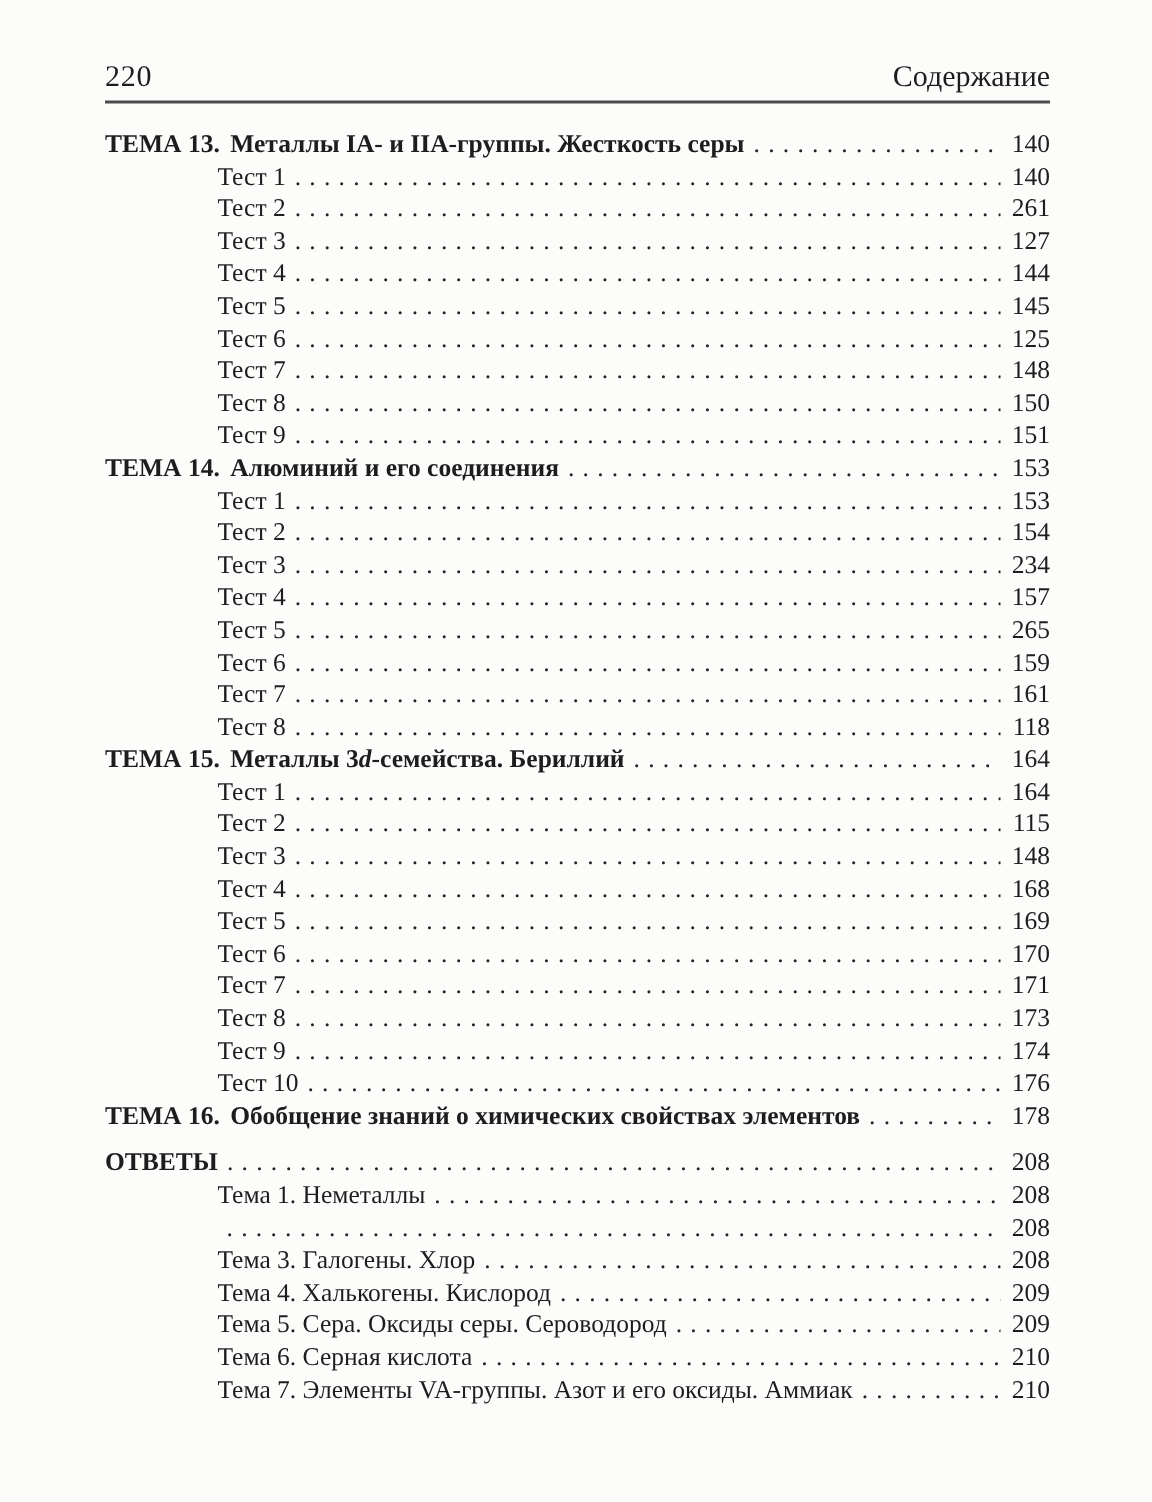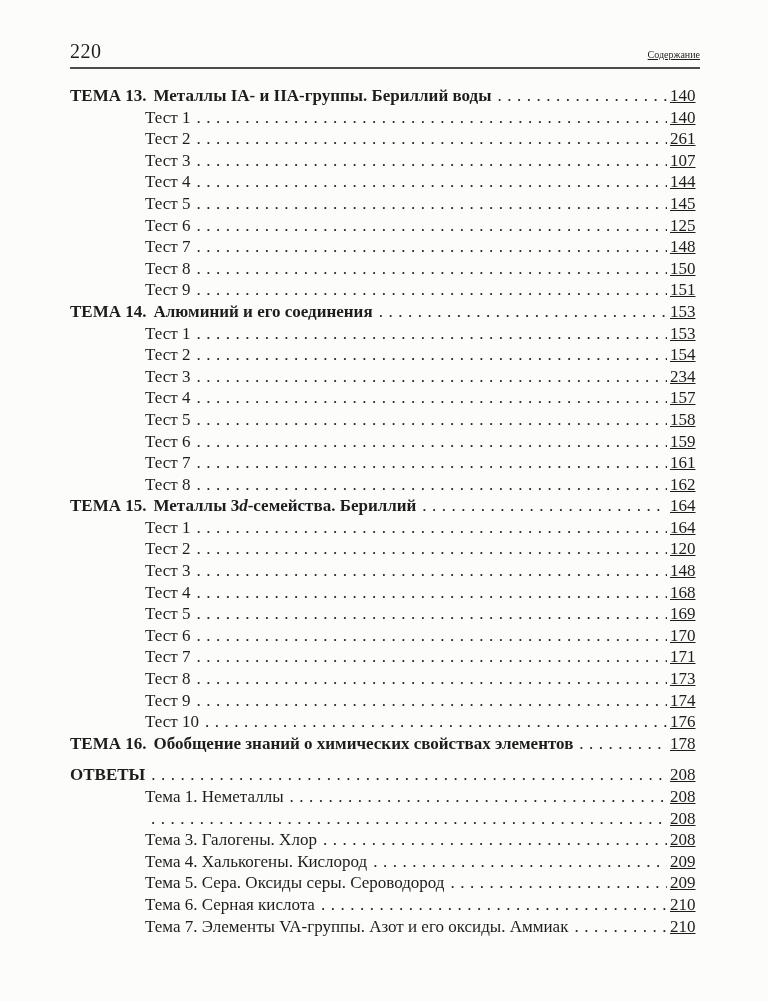--- a/index.html
+++ b/index.html
@@ -25,22 +25,21 @@
     justify-content: space-between;
     align-items: baseline;
     border-bottom: 2px solid #4c4c4c;
     padding-bottom: 4px;
   }
   .page-header .pageno {
     font-size: 20px;
     letter-spacing: 0.5px;
   }
   .page-header .running {
-    font-size: 10px;
-    text-decoration: underline;
+    font-size: 20px;
   }
   .toc {
     margin-top: 16px;
   }
   .row {
     display: flex;
     align-items: baseline;
     line-height: 21.6px;
     font-size: 17px;
   }
@@ -68,54 +67,53 @@
     white-space: nowrap;
     margin: 0 3px 0 6px;
     min-width: 8px;
   }
   .dots::before {
     content: "........................................................................................................................";
     letter-spacing: 5.5px;
     color: #222;
   }
   .pagenum {
-    text-align: left;
+    text-align: right;
     min-width: 30px;
     white-space: nowrap;
-    text-decoration: underline;
   }
 </style>
 </head>
 <body>
 
 <div class="page">
   <div class="page-header">
     <span class="pageno">220</span>
     <span class="running">Содержание</span>
   </div>
   <div class="toc">
       <div class="row theme">
-        <span class="entry-text"><span class="label">ТЕМА 13.</span><span class="title">Металлы IA- и IIA-группы. Бериллий воды</span></span>
+        <span class="entry-text"><span class="label">ТЕМА 13.</span><span class="title">Металлы IA- и IIA-группы. Жесткость серы</span></span>
         <span class="dots"></span>
         <span class="pagenum">140</span>
       </div>
       <div class="row sub">
         <span class="entry-text"><span class="title">Тест 1</span></span>
         <span class="dots"></span>
         <span class="pagenum">140</span>
       </div>
       <div class="row sub">
         <span class="entry-text"><span class="title">Тест 2</span></span>
         <span class="dots"></span>
         <span class="pagenum">261</span>
       </div>
       <div class="row sub">
         <span class="entry-text"><span class="title">Тест 3</span></span>
         <span class="dots"></span>
-        <span class="pagenum">107</span>
+        <span class="pagenum">127</span>
       </div>
       <div class="row sub">
         <span class="entry-text"><span class="title">Тест 4</span></span>
         <span class="dots"></span>
         <span class="pagenum">144</span>
       </div>
       <div class="row sub">
         <span class="entry-text"><span class="title">Тест 5</span></span>
         <span class="dots"></span>
         <span class="pagenum">145</span>
@@ -161,51 +159,51 @@
         <span class="pagenum">234</span>
       </div>
       <div class="row sub">
         <span class="entry-text"><span class="title">Тест 4</span></span>
         <span class="dots"></span>
         <span class="pagenum">157</span>
       </div>
       <div class="row sub">
         <span class="entry-text"><span class="title">Тест 5</span></span>
         <span class="dots"></span>
-        <span class="pagenum">158</span>
+        <span class="pagenum">265</span>
       </div>
       <div class="row sub">
         <span class="entry-text"><span class="title">Тест 6</span></span>
         <span class="dots"></span>
         <span class="pagenum">159</span>
       </div>
       <div class="row sub">
         <span class="entry-text"><span class="title">Тест 7</span></span>
         <span class="dots"></span>
         <span class="pagenum">161</span>
       </div>
       <div class="row sub">
         <span class="entry-text"><span class="title">Тест 8</span></span>
         <span class="dots"></span>
-        <span class="pagenum">162</span>
+        <span class="pagenum">118</span>
       </div>
       <div class="row theme">
         <span class="entry-text"><span class="label">ТЕМА 15.</span><span class="title"><span>Металлы 3</span><span class="em">d</span><span>-семейства. Бериллий</span></span></span>
         <span class="dots"></span>
         <span class="pagenum">164</span>
       </div>
       <div class="row sub">
         <span class="entry-text"><span class="title">Тест 1</span></span>
         <span class="dots"></span>
         <span class="pagenum">164</span>
       </div>
       <div class="row sub">
         <span class="entry-text"><span class="title">Тест 2</span></span>
         <span class="dots"></span>
-        <span class="pagenum">120</span>
+        <span class="pagenum">115</span>
       </div>
       <div class="row sub">
         <span class="entry-text"><span class="title">Тест 3</span></span>
         <span class="dots"></span>
         <span class="pagenum">148</span>
       </div>
       <div class="row sub">
         <span class="entry-text"><span class="title">Тест 4</span></span>
         <span class="dots"></span>
         <span class="pagenum">168</span>

